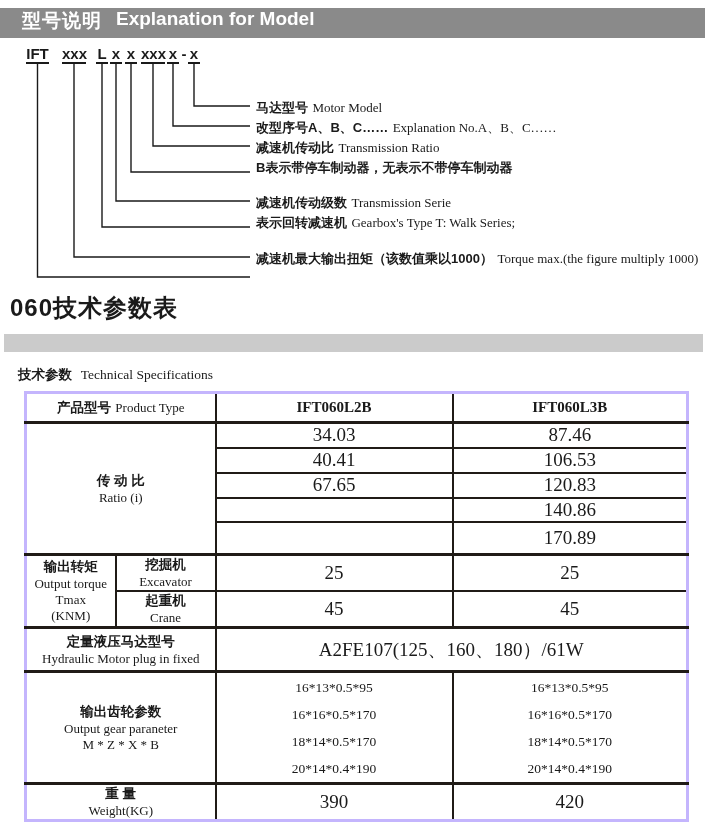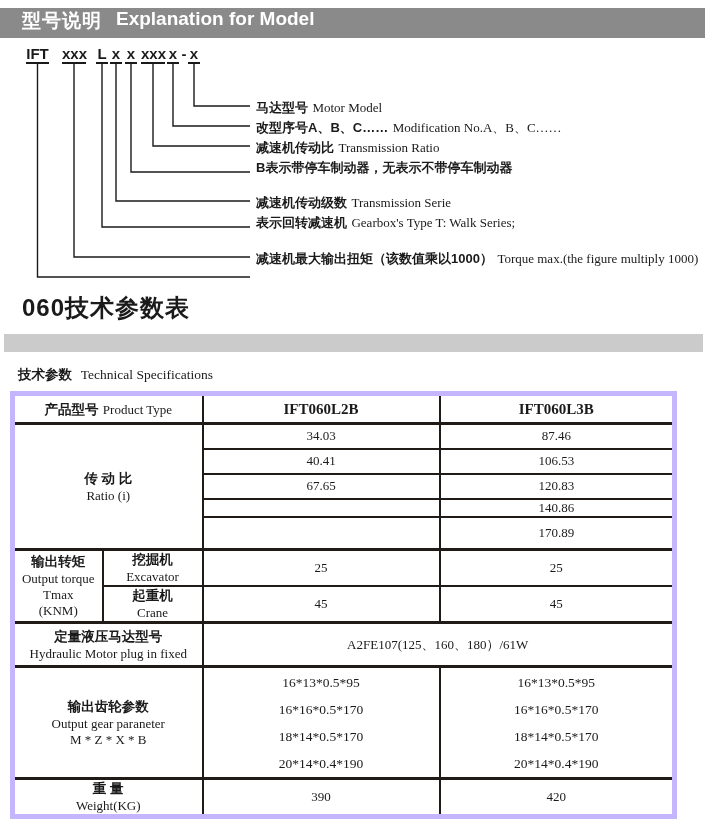--- a/index.html
+++ b/index.html
@@ -14,33 +14,33 @@
   .seg{position:absolute;top:46px;height:16px;font-size:15px;font-weight:bold;text-align:center;
        line-height:15px;border-bottom:2px solid #1a1a1a;}
   .seg.nound{border-bottom:none;}
   svg.lines{position:absolute;left:0;top:0;pointer-events:none;}
   
   .leg{position:absolute;left:256px;white-space:nowrap;line-height:16px;}
   .leg .zh{font-weight:bold;font-size:13px;}
   .leg .en{font-family:"Liberation Serif","DejaVu Serif",serif;font-size:13px;font-weight:normal;}
   .leg.tight{line-height:13.5px;}
   
-  .section-title{position:absolute;left:22px;top:292px;font-size:24px;font-weight:bold;letter-spacing:1px;}
+  .section-title{position:absolute;left:10px;top:292px;font-size:24px;font-weight:bold;letter-spacing:1px;}
   .band{position:absolute;left:4px;top:334px;width:699px;height:18px;background:#cbcbcb;}
   .caption{position:absolute;left:18px;top:366px;font-size:13.5px;}
   .caption .zh{font-weight:bold;}
   .caption .en{font-family:"Liberation Serif","DejaVu Serif",serif;margin-left:5px;}
   
-  table.spec{position:absolute;left:10px;top:391px;width:662px;border-collapse:collapse;
-             table-layout:fixed;border:5px solid #c4b5fd;}
+  table.spec{position:absolute;left:24px;top:391px;width:662px;border-collapse:collapse;
+             table-layout:fixed;border:3px solid #c4b5fd;}
   table.spec td{border:2px solid #201b17;text-align:center;vertical-align:middle;padding:0;}
   tr.thick td{border-top-width:3px;}
   td .zh{font-weight:bold;font-size:13.5px;}
   td .en{font-family:"Liberation Serif","DejaVu Serif",serif;font-size:13px;font-weight:normal;}
-  td.val{font-family:"Liberation Serif","DejaVu Serif",serif;font-size:13px;margin-left:18px;}
+  td.val{font-family:"Liberation Serif","DejaVu Serif",serif;font-size:19px;margin-left:18px;}
   td.model{font-family:"Liberation Serif","DejaVu Serif",serif;font-size:15px;font-weight:bold;}
   .pre{white-space:pre-line;}
   td.gearval{font-family:"Liberation Serif","DejaVu Serif",serif;font-size:13.5px;line-height:27px;}
   .stack{display:block;}
 </style>
 </head>
 <body>
 
 <div id="page">
 
@@ -73,21 +73,21 @@
       <polyline points="37.5,63 37.5,277 250,277"></polyline>
     </g>
   </svg>
 
   <div class="leg" style="top:99px;">
     <span class="zh">马达型号</span>
     <span class="en">Motor Model</span>
   </div>
   <div class="leg" style="top:119px;">
     <span class="zh">改型序号A、B、C……</span>
-    <span class="en">Modification No.A、B、C……</span>
+    <span class="en">Explanation No.A、B、C……</span>
   </div>
   <div class="leg" style="top:139px;">
     <span class="zh">减速机传动比</span>
     <span class="en">Transmission Ratio</span>
   </div>
   <div class="leg" style="top:160px;">
     <span class="zh stack">B表示带停车制动器，无表示不带停车制动器</span>
   </div>
   <div class="leg" style="top:194px;">
     <span class="zh">减速机传动级数</span>

